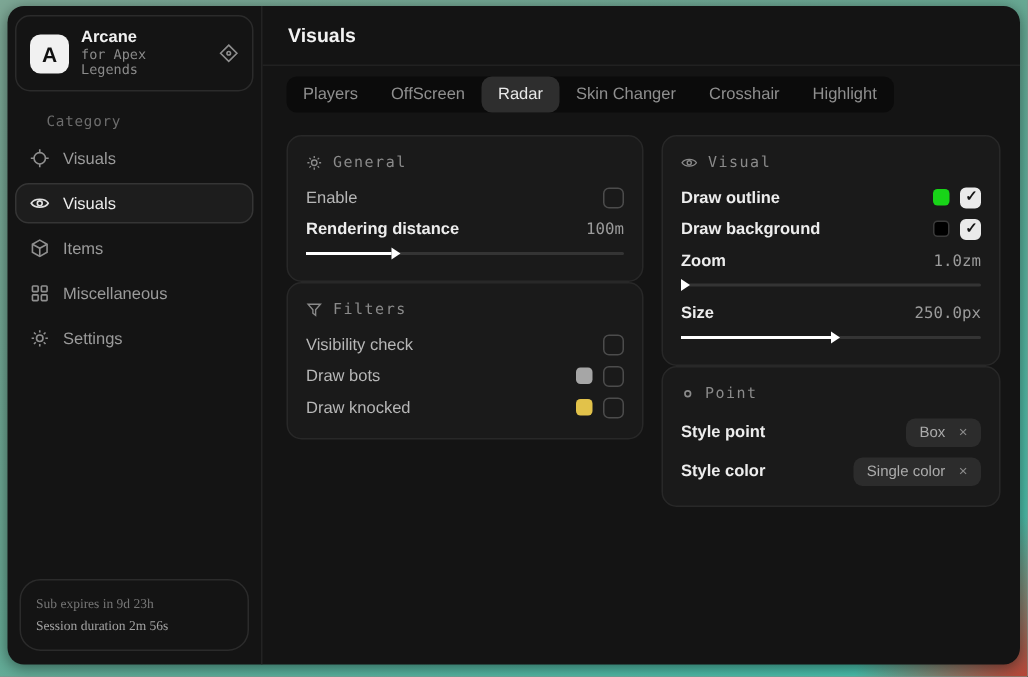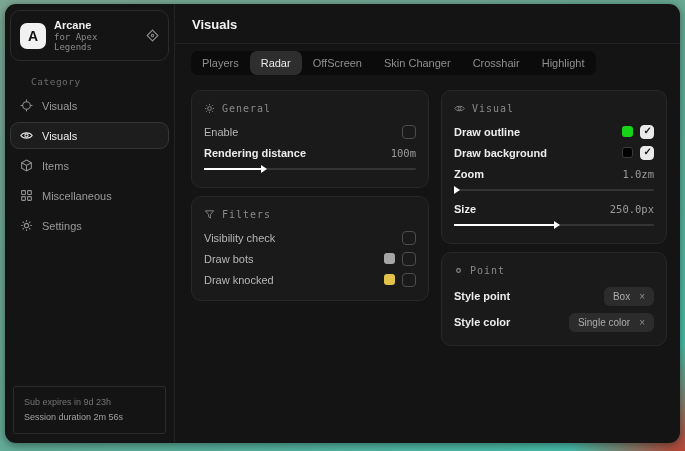--- a/index.html
+++ b/index.html
@@ -39,38 +39,38 @@
   .nav-item {
     display:flex; align-items:center; gap:9px; padding:6px 9px;
     border:1px solid transparent; border-radius:9px;
     color:#9b9b9b; font-size:11px; cursor:pointer;
   }
   .nav-item .nicon { display:flex; color:#8f8f8f; }
   .nav-item.active { background:#1d1d1d; border-color:#353535; color:#ededed; }
   .nav-item.active .nicon { color:#e0e0e0; }
   .side-spacer { flex:1; }
   .side-footer {
-    margin:16px 8px 9px; border:1px solid #2b2b2b; border-radius:2px;
-    padding:8px 10px; font-family:Liberation Sans, sans-serif; font-size:9px; line-height:1.65;
+    margin:16px 8px 9px; border:1px solid #2b2b2b; border-radius:14px;
+    padding:8px 10px; font-family:Liberation Serif, serif; font-size:9px; line-height:1.65;
   }
   .foot-line1 { color:#757575; }
   .foot-line2 { color:#a2a2a2; }
   
   .main { flex:1; display:flex; flex-direction:column; }
   .main-header { padding:11px 17px 10px; border-bottom:1px solid #212121; }
   .main-title { font-size:13px; font-weight:bold; color:#f2f2f2; }
   .tabs-wrap { padding:7px 16px 0; }
   .tabs { display:inline-flex; background:#0b0b0b; border-radius:7px; }
   .tab {
     padding:6px 11px; font-size:11px; color:#8f8f8f; border-radius:7px;
     cursor:pointer; white-space:nowrap;
   }
   .tab.active { background:#2e2e2e; color:#e9e9e9; }
   .content { display:flex; gap:12px; padding:15px 16px; align-items:flex-start; }
-  .col { display:flex; flex-direction:column; gap:8px; }
+  .col { display:flex; flex-direction:column; gap:0; }
   .col-left { width:238px; }
   .col-right { width:226px; }
   .card { background:#1a1a1a; border:1px solid #282828; border-radius:10px; padding:8px 12px 10px; }
   .card-title {
     display:flex; align-items:center; gap:7px; padding:4px 0 7px;
     font-family:"DejaVu Sans Mono", monospace; font-size:10px; letter-spacing:1px; color:#8a8a8a;
   }
   .card-title .cicon { display:flex; color:#8a8a8a; }
   .row { display:flex; align-items:center; min-height:21px; font-size:11px; }
   .row.tall { min-height:26px;text-align:right; }
@@ -186,22 +186,22 @@
   </aside>
 
   <section class="main">
     <div class="main-header">
       <span class="main-title">Visuals</span>
     </div>
 
     <div class="tabs-wrap">
       <div class="tabs">
         <div class="tab">Players</div>
+        <div class="tab">OffScreen</div>
         <div class="tab active">Radar</div>
-        <div class="tab">OffScreen</div>
         <div class="tab">Skin Changer</div>
         <div class="tab">Crosshair</div>
         <div class="tab">Highlight</div>
       </div>
     </div>
 
     <div class="content">
 
       <div class="col col-left">
 

